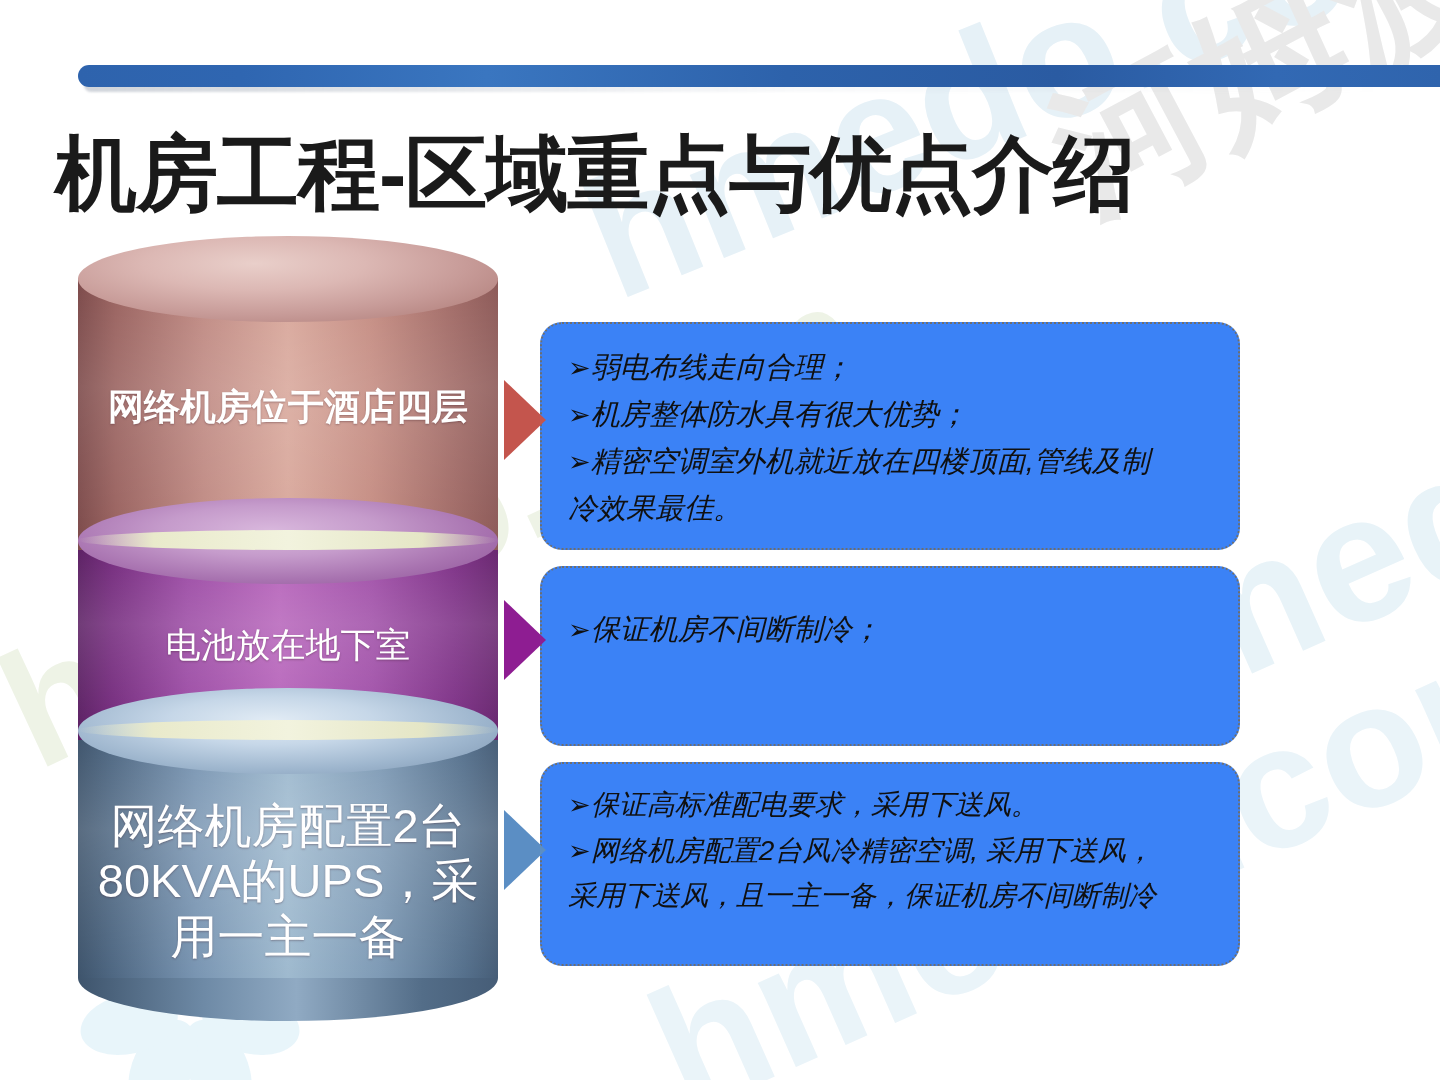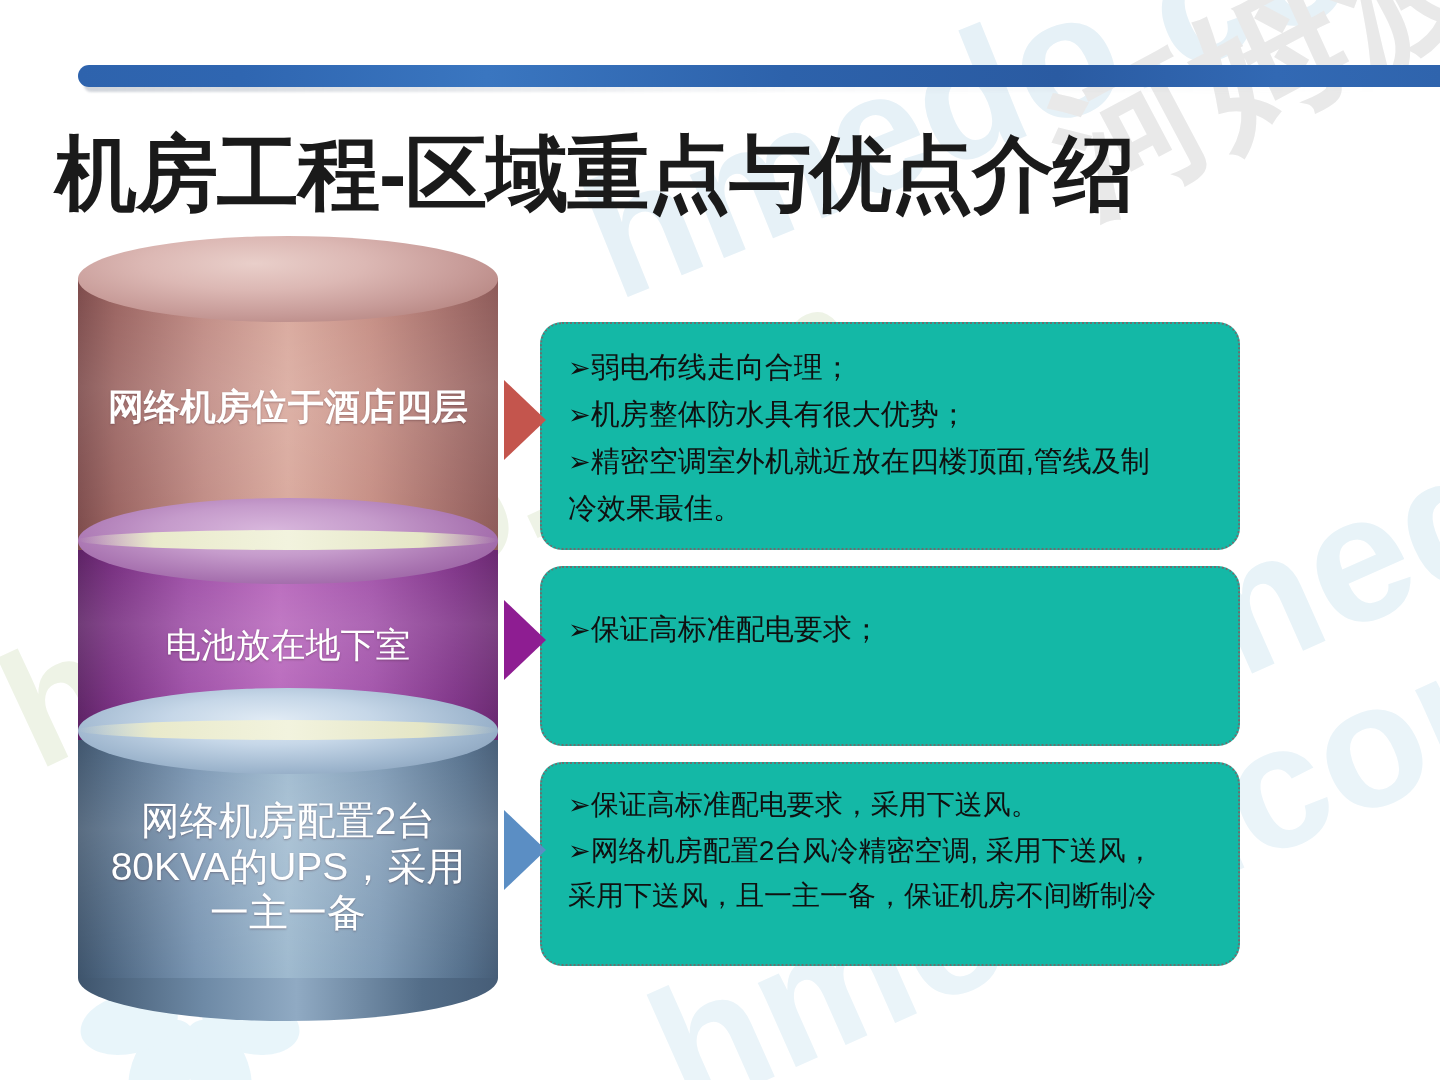--- a/index.html
+++ b/index.html
@@ -192,39 +192,40 @@
     background:
       linear-gradient(180deg, rgba(255,255,255,.00) 0%, rgba(255,255,255,.14) 40%, rgba(255,255,255,.00) 100%),
       linear-gradient(90deg, #3e546c 0%, #4e6782 8%, #7995b2 28%, #9fbacf 50%, #7e9ab5 72%, #55708c 92%, #465d77 100%);
     z-index: 2;
   }
   #cyl-bot .bot-ellipse {
     bottom: -43px;
     background: linear-gradient(90deg, #3e546c 0%, #6e8aa6 30%, #90aac3 52%, #536d88 82%, #465d77 100%);
     z-index: 1;
   }
-  #cyl-bot .label { top: 68px; font-size: 39px; font-weight: 400; }
+  #cyl-bot .label { top: 68px; font-size: 47px; font-weight: 400; }
 
   
   .rim {
     position: absolute;
     left: 0; width: 420px; height: 20px;
     border-radius: 50%;
     background: linear-gradient(90deg, rgba(232,233,208,.0) 0%, #e9eacb 18%, #f2f3de 50%, #e5e6c6 82%, rgba(232,233,208,.0) 100%);
     z-index: 4;
   }
   #rim-1 { top: 252px; }
   #rim-2 { top: 442px; }
 
   
   .callout {
     position: absolute;
-    background: #14b8a6;
+    background: #3b82f6;
     border: 2px dotted #6e6e6e;
     border-radius: 22px;
+    font-style: italic;
   }
   .callout .arrow {
     position: absolute;
     left: -38px;
     width: 0; height: 0;
     border-top: 40px solid transparent;
     border-bottom: 40px solid transparent;
     z-index: 5;
   }
   .callout .lines {
@@ -309,21 +310,21 @@
       <div class="ln"><span class="bul">➢</span><span>弱电布线走向合理；</span></div>
       <div class="ln"><span class="bul">➢</span><span>机房整体防水具有很大优势；</span></div>
       <div class="ln"><span class="bul">➢</span><span>精密空调室外机就近放在四楼顶面,管线及制</span></div>
       <div class="ln"><span>冷效果最佳。</span></div>
     </div>
   </div>
 
   <div class="callout" id="box-2">
     <div class="arrow"></div>
     <div class="lines">
-      <div class="ln"><span class="bul">➢</span><span>保证高标准配电要求；</span></div>
+      <div class="ln"><span class="bul">➢</span><span>保证机房不间断制冷；</span></div>
     </div>
   </div>
 
   <div class="callout" id="box-3">
     <div class="arrow"></div>
     <div class="lines">
       <div class="ln"><span class="bul">➢</span><span>保证高标准配电要求，采用下送风。</span></div>
       <div class="ln"><span class="bul">➢</span><span>网络机房配置2台风冷精密空调, 采用下送风，</span></div>
       <div class="ln"><span>采用下送风，且一主一备，保证机房不间断制冷</span></div>
     </div>

